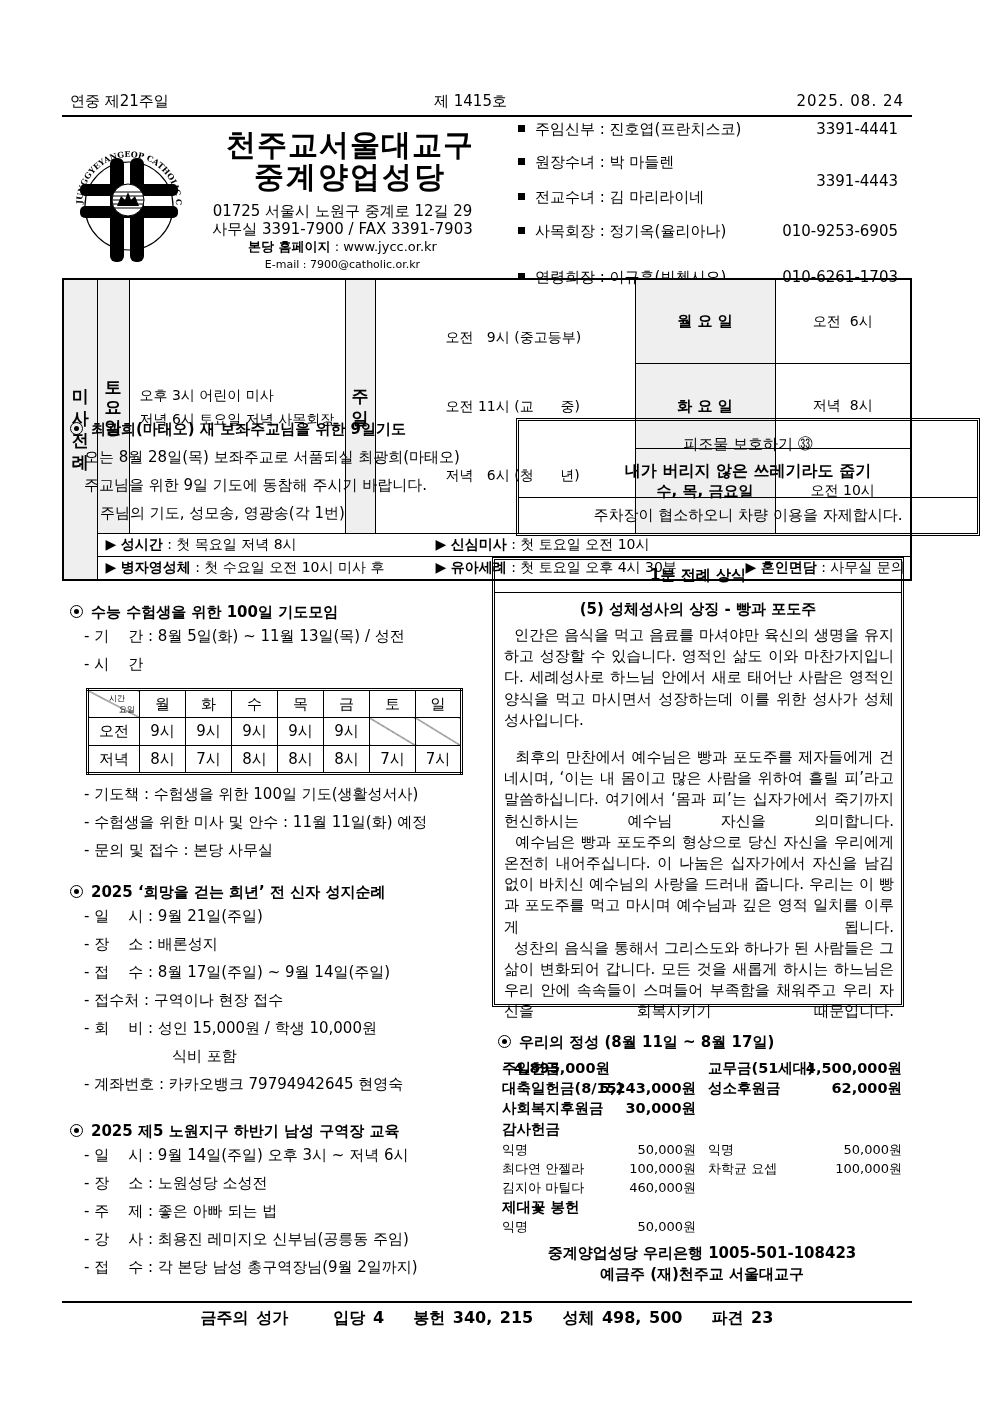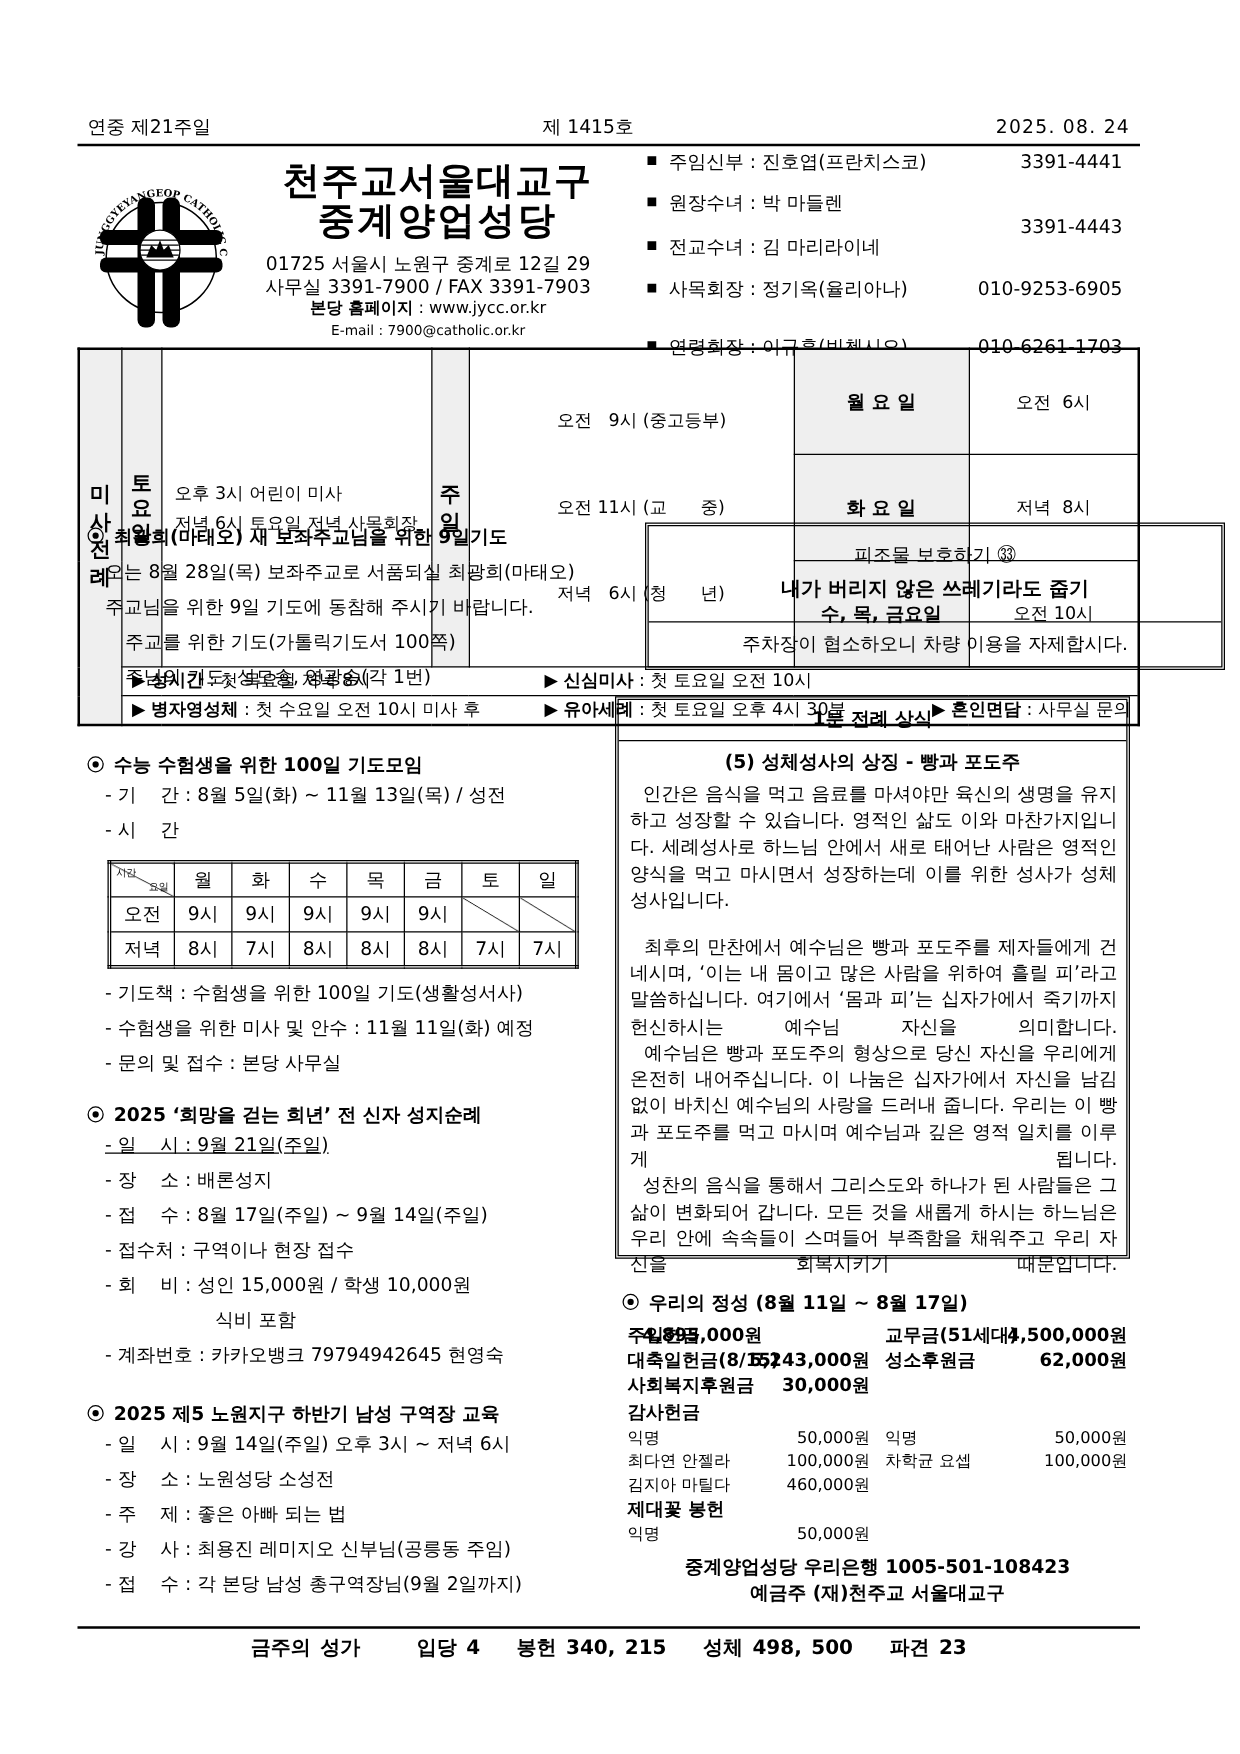--- a/index.html
+++ b/index.html
@@ -160,34 +160,33 @@
       <span style="position:absolute;left:648px;">▶ <b>혼인면담</b><span> : 사무실 문의</span></span>
     </td>
   </tr>
 </tbody>
   </table>
 
 <div class="abs leftcol" style="top:420px;">
   <div class="sec-h"><span class="rad"></span><span>최광희(마태오) 새 보좌주교님을 위한 9일기도</span></div>
   <div class="ln" style="padding-left:14px;margin-top:4px;">오는 8월 28일(목) 보좌주교로 서품되실 최광희(마태오)</div>
   <div class="ln" style="padding-left:14px;">주교님을 위한 9일 기도에 동참해 주시기 바랍니다.</div>
-  <div class="ln" style="padding-left:30px;">주교를 위한 기도(가톨릭기도서 100쪽)</div>
   <div class="ln" style="padding-left:30px;">주님의 기도, 성모송, 영광송(각 1번)</div>
 </div>
 
 <div class="abs leftcol" style="top:603px;">
   <div class="sec-h"><span class="rad"></span><span>수능 수험생을 위한 100일 기도모임</span></div>
   <div class="ln" style="padding-left:14px;white-space:pre;">- 기    간 : 8월 5일(화) ~ 11월 13일(목) / 성전</div>
   <div class="ln" style="padding-left:14px;white-space:pre;">- 시    간</div>
 </div>
 <table class="abs prayer-tbl">
   <tbody>
       <tr>
     <td class="first diagcorner">
-          <span style="position:absolute;left:4px;top:2px;">시간</span>
+          <span style="position:absolute;left:20px;top:2px;">시간</span>
           <span style="position:absolute;right:4px;bottom:2px;">요일</span>
         </td>
     <td>월</td>
     <td>화</td>
     <td>수</td>
     <td>목</td>
     <td>금</td>
     <td>토</td>
     <td>일</td>
   </tr>
@@ -214,21 +213,21 @@
 </tbody>
   </table>
 <div class="abs leftcol" style="top:780px;">
   <div class="ln" style="padding-left:14px;">- 기도책 : 수험생을 위한 100일 기도(생활성서사)</div>
   <div class="ln" style="padding-left:14px;">- 수험생을 위한 미사 및 안수 : 11월 11일(화) 예정</div>
   <div class="ln" style="padding-left:14px;">- 문의 및 접수 : 본당 사무실</div>
 </div>
 
 <div class="abs leftcol" style="top:883px;">
   <div class="sec-h"><span class="rad"></span><span>2025 ‘희망을 걷는 희년’ 전 신자 성지순례</span></div>
-  <div class="ln" style="padding-left:14px;white-space:pre;text-decoration:underline;">- 일    시 : 9월 21일(주일)</div>
+  <div class="ln" style="padding-left:14px;white-space:pre;">- 일    시 : 9월 21일(주일)</div>
   <div class="ln" style="padding-left:14px;white-space:pre;">- 장    소 : 배론성지</div>
   <div class="ln" style="padding-left:14px;white-space:pre;">- 접    수 : 8월 17일(주일) ~ 9월 14일(주일)</div>
   <div class="ln" style="padding-left:14px;">- 접수처 : 구역이나 현장 접수</div>
   <div class="ln" style="padding-left:14px;white-space:pre;">- 회    비 : 성인 15,000원 / 학생 10,000원</div>
   <div class="ln" style="padding-left:102px;">식비 포함</div>
   <div class="ln" style="padding-left:14px;">- 계좌번호 : 카카오뱅크 79794942645 현영숙</div>
 </div>
 
 <div class="abs leftcol" style="top:1122px;">
   <div class="sec-h"><span class="rad"></span><span>2025 제5 노원지구 하반기 남성 구역장 교육</span></div>

